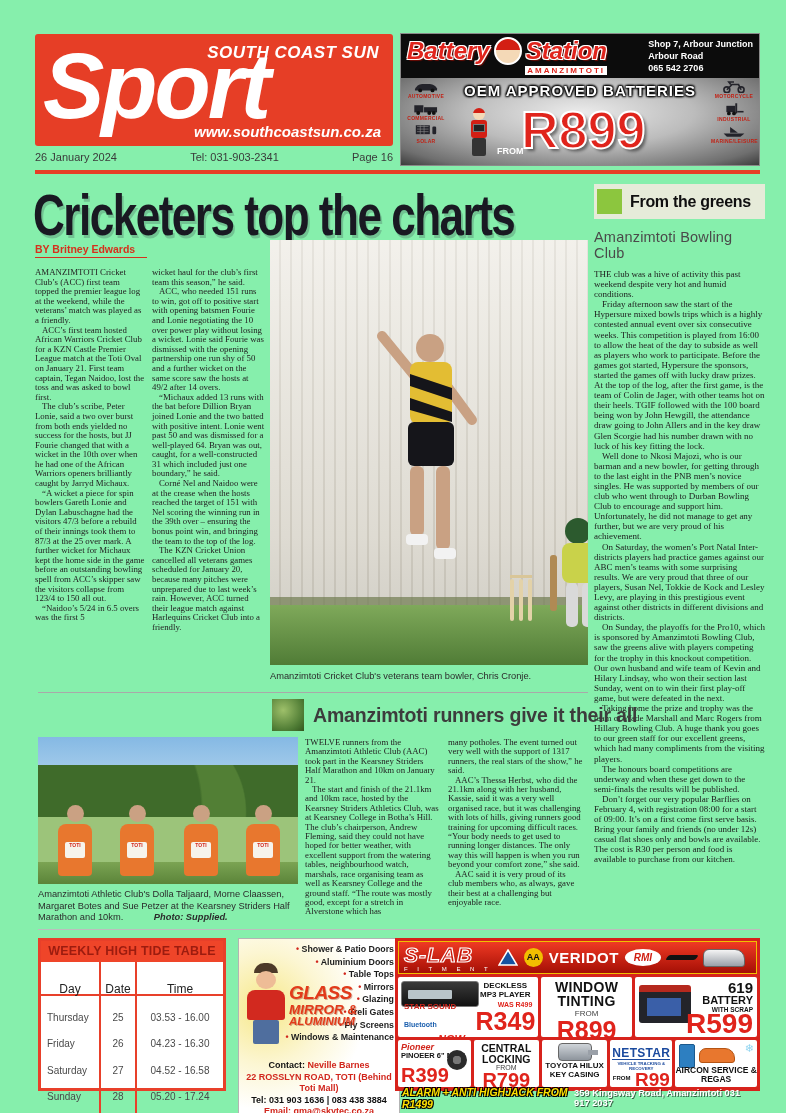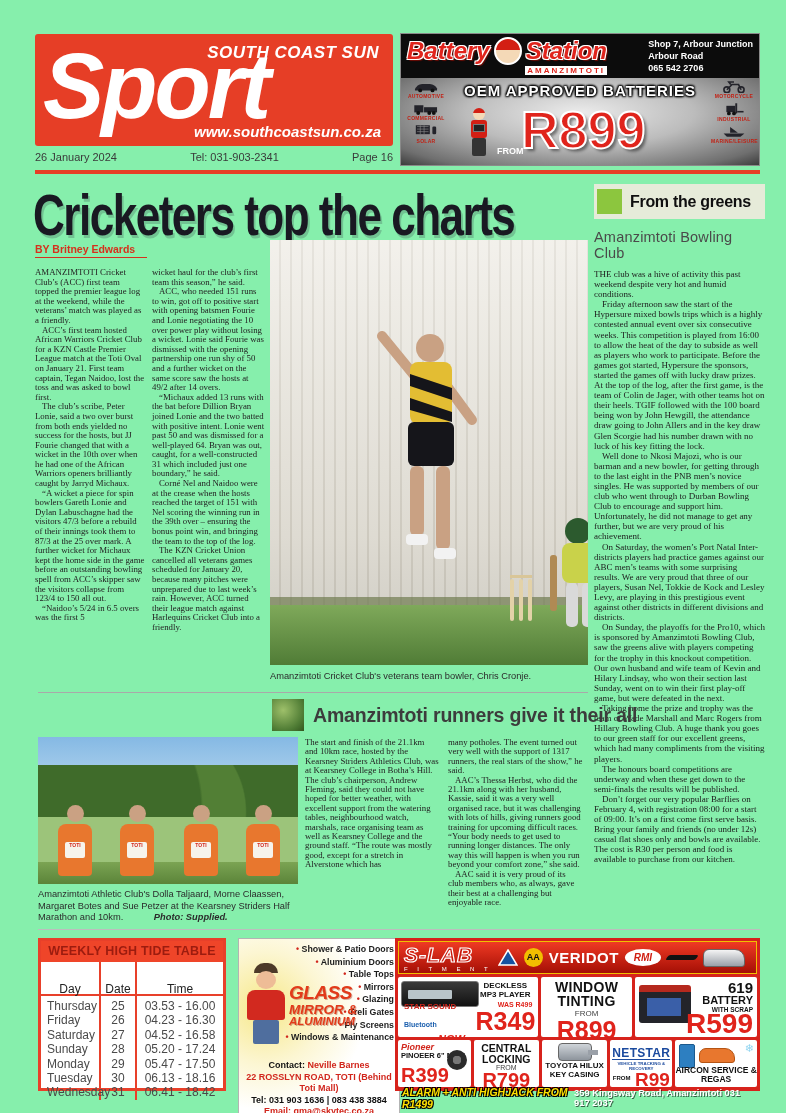--- a/index.html
+++ b/index.html
@@ -129,22 +129,22 @@
       font-weight:700; font-size:12.5px; letter-spacing:.2px; }
   .tide-grid { display:grid; grid-template-columns:60px 36px 1fr; }
   .tide-grid > div { border-right:2px solid #e8402a; padding:16px 3px; }
   .tide-grid > div:nth-child(3n) { border-right:none; }
   .tide-head > div { font-size:12px; color:#222; height:23px; line-height:23px; text-align:center;
       border-bottom:2px solid #e8402a; }
   .tide-body-wrap { display:grid; grid-template-columns:60px 36px 1fr; }
   .tide-body-wrap > div { border-right:2px solid #e8402a; }
   .tide-body-wrap > div:last-child { border-right:none; }
   .tide-col { padding-top:3px; }
-  .tide-col span { display:block; font-size:12px; color:#4a4a4a; height:14.4px; line-height:14.4px;
-      text-align:center; }
+  .tide-col span { display:block; font-size:10px; color:#4a4a4a; height:14.4px; line-height:14.4px;
+      text-align:center;margin-top:12px; }
   .tide-col.days span { text-align:left; padding-left:6px; }
 
   
   .glass { position:absolute; left:230px; top:938px; width:162px; height:184px; border:1px solid #b3b3b3;
       background:radial-gradient(circle at 16% 38%, #f6e888 0%, #fcf6d2 32%, #fff 58%); overflow:hidden;margin-left:8px; }
   .glass-services { position:absolute; top:4px; right:5px; left:4px; list-style:none; text-align:right;
       font-size:8.8px; font-weight:700; color:#1d1d1d; line-height:12.6px; }
   .glass-services li::before { content:"• "; color:#d1261c; }
   .glass-brand { position:absolute; left:50px; top:45px; color:#e23a1a; font-style:italic; font-weight:700;
       line-height:.98; text-shadow:1px 1px 0 rgba(140,30,10,.35); }
@@ -448,20 +448,21 @@
           <div class="bib">TOTI</div>
         </div>
     </div>
   </div>
   <div class="photo-caption caption-runners">
     <span>Amanzimtoti Athletic Club's Dolla Taljaard, Morne Claassen, Margaret Botes and Sue Petzer at the Kearsney Striders Half Marathon and 10km. </span><span class="caption-credit">Photo: Supplied.</span>
   </div>
 
   <div class="runners-cols">
     <div class="runners-col c1">
+      <p>TWELVE runners from the Amanzimtoti Athletic Club (AAC) took part in the Kearsney Striders Half Marathon and 10km on January 21.</p>
       <p>The start and finish of the 21.1km and 10km race, hosted by the Kearsney Striders Athletics Club, was at Kearsney College in Botha’s Hill. The club’s chairperson, Andrew Fleming, said they could not have hoped for better weather, with excellent support from the watering tables, neighbourhood watch, marshals, race organising team as well as Kearsney College and the ground staff. “The route was mostly good, except for a stretch in Alverstone which has</p>
     </div>
     <div class="runners-col c2">
       <p>many potholes. The event turned out very well with the support of 1317 runners, the real stars of the show,” he said.</p>
       <p>AAC’s Thessa Herbst, who did the 21.1km along with her husband, Kassie, said it was a very well organised race, but it was challenging with lots of hills, giving runners good training for upcoming difficult races. “Your body needs to get used to running longer distances. The only way this will happen is when you run beyond your comfort zone,” she said.</p>
       <p>AAC said it is very proud of its club members who, as always, gave their best at a challenging but enjoyable race.</p>
     </div>
   </div>
 
   <div class="bottom-rule"></div>

